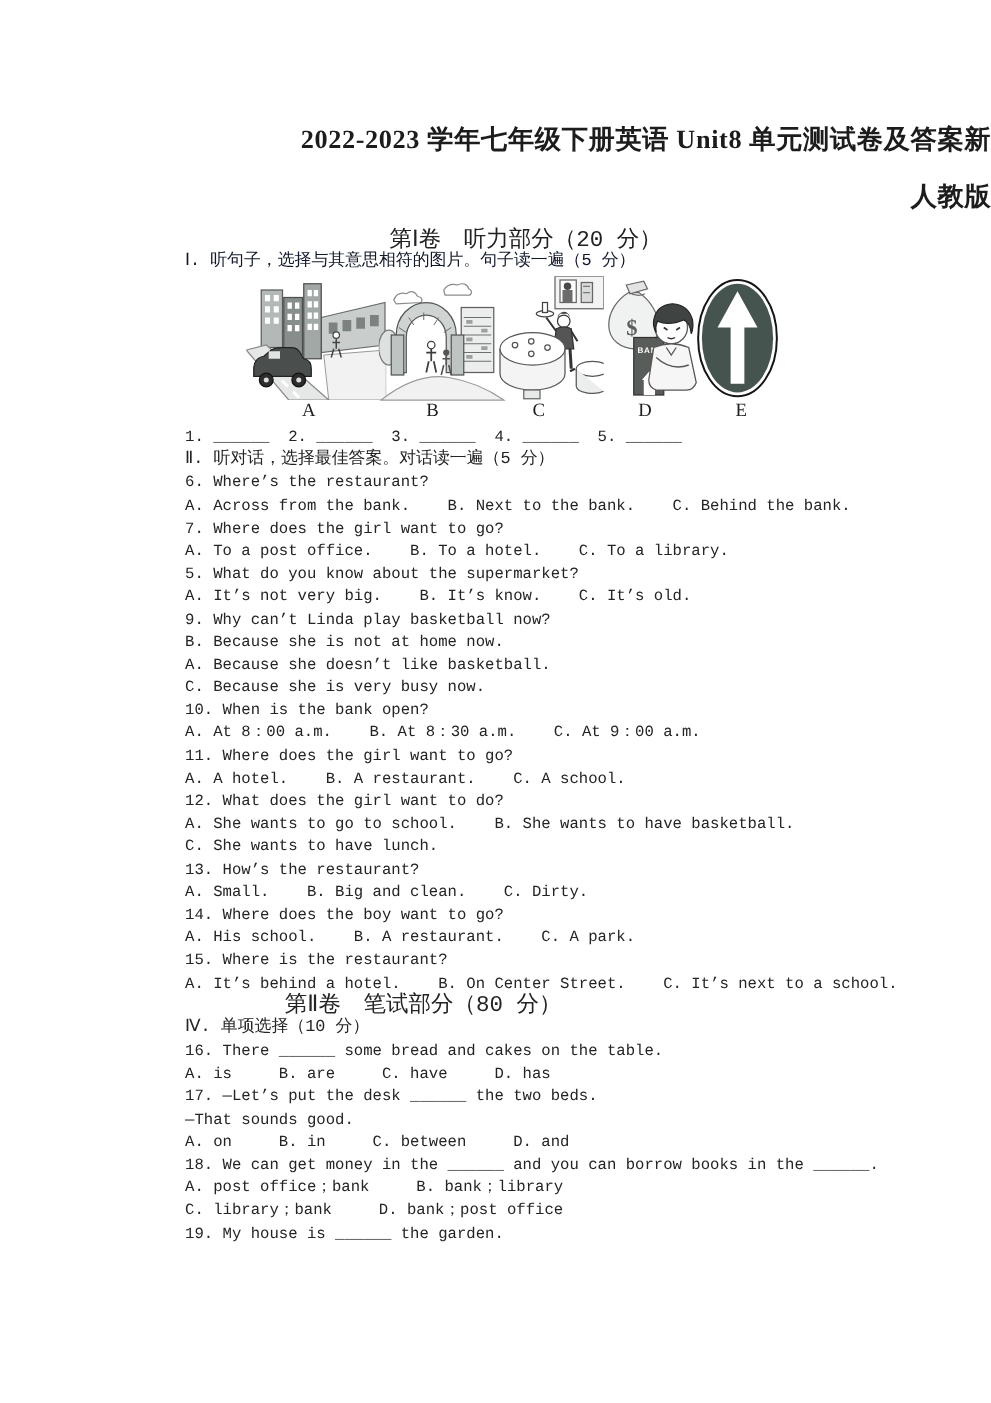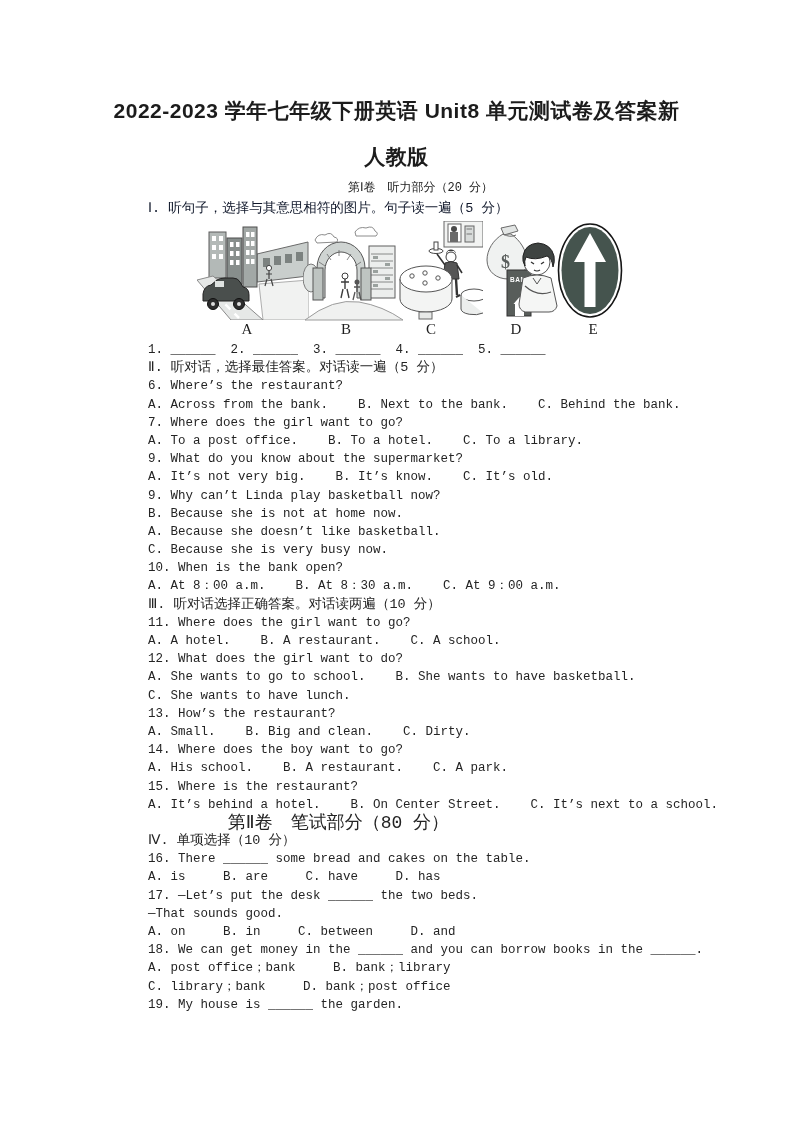--- a/index.html
+++ b/index.html
@@ -3,29 +3,29 @@
 <meta charset="utf-8">
 <style>
   html,body{margin:0;padding:0;}
   body{
     width:793px;height:1122px;background:#ffffff;position:relative;
     font-family:"Liberation Mono","DejaVu Sans Mono",monospace;
     color:#262626;overflow:hidden;
   }
   .abs{position:absolute;}
   .doc-title{
-    left:0;right:0;text-align:center;
-    font-family:Liberation Sans, sans-serif;
+    left:0;right:0;text-align:right;
+    font-family:Liberation Serif, serif;
     font-weight:bold;font-size:21px;color:#1c1c1c;letter-spacing:.5px;
     white-space:pre;
   }
   .title1{top:97px;}
   .title2{top:143px;}
   .part-header{
-    left:0;right:0;top:179px;text-align:center;font-size:12px;white-space:pre;color:#222;padding-left:48px;
+    left:0;right:0;top:179px;text-align:center;font-size:18px;white-space:pre;color:#222;padding-left:48px;
   }
   .instr{left:148px;top:199px;font-size:13.5px;white-space:pre;color:#0f172a;}
   .pics{left:0;top:0;width:793px;height:330px;}
   .pic{position:absolute;}
   .pic svg{display:block;}
   .pic-label{
     position:absolute;top:321px;transform:translateX(-50%);
     font-family:"Liberation Serif","DejaVu Serif",serif;font-size:15px;color:#1e1e1e;
   }
   .body-lines{left:0;top:341px;width:677px;}
@@ -200,29 +200,28 @@
     <span class="pic-label" style="left:593px;">E</span>
   </div>
 
   <div class="abs body-lines">
       <div class="line">1. ______  2. ______  3. ______  4. ______  5. ______</div>
       <div class="line sec">Ⅱ. 听对话，选择最佳答案。对话读一遍（5 分）</div>
       <div class="line">6. Where’s the restaurant?</div>
       <div class="line">A. Across from the bank.    B. Next to the bank.    C. Behind the bank.</div>
       <div class="line">7. Where does the girl want to go?</div>
       <div class="line">A. To a post office.    B. To a hotel.    C. To a library.</div>
-      <div class="line">9. What do you know about the supermarket?</div>
+      <div class="line">5. What do you know about the supermarket?</div>
       <div class="line">A. It’s not very big.    B. It’s know.    C. It’s old.</div>
       <div class="line">9. Why can’t Linda play basketball now?</div>
       <div class="line">B. Because she is not at home now.</div>
       <div class="line">A. Because she doesn’t like basketball.</div>
       <div class="line">C. Because she is very busy now.</div>
       <div class="line">10. When is the bank open?</div>
       <div class="line">A. At 8：00 a.m.    B. At 8：30 a.m.    C. At 9：00 a.m.</div>
-      <div class="line sec">Ⅲ. 听对话选择正确答案。对话读两遍（10 分）</div>
       <div class="line">11. Where does the girl want to go?</div>
       <div class="line">A. A hotel.    B. A restaurant.    C. A school.</div>
       <div class="line">12. What does the girl want to do?</div>
       <div class="line">A. She wants to go to school.    B. She wants to have basketball.</div>
       <div class="line">C. She wants to have lunch.</div>
       <div class="line">13. How’s the restaurant?</div>
       <div class="line">A. Small.    B. Big and clean.    C. Dirty.</div>
       <div class="line">14. Where does the boy want to go?</div>
       <div class="line">A. His school.    B. A restaurant.    C. A park.</div>
       <div class="line">15. Where is the restaurant?</div>

